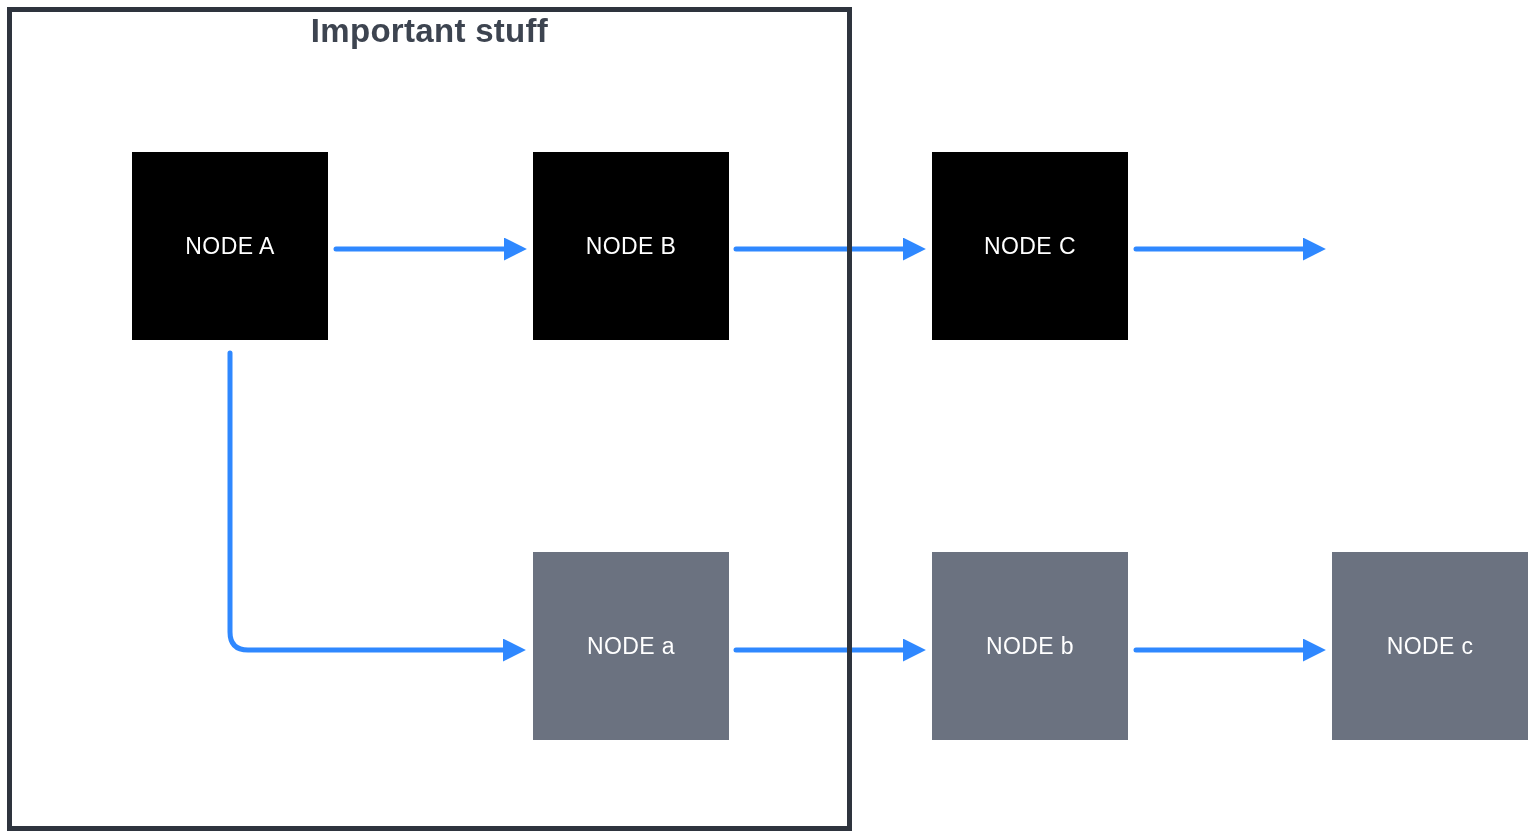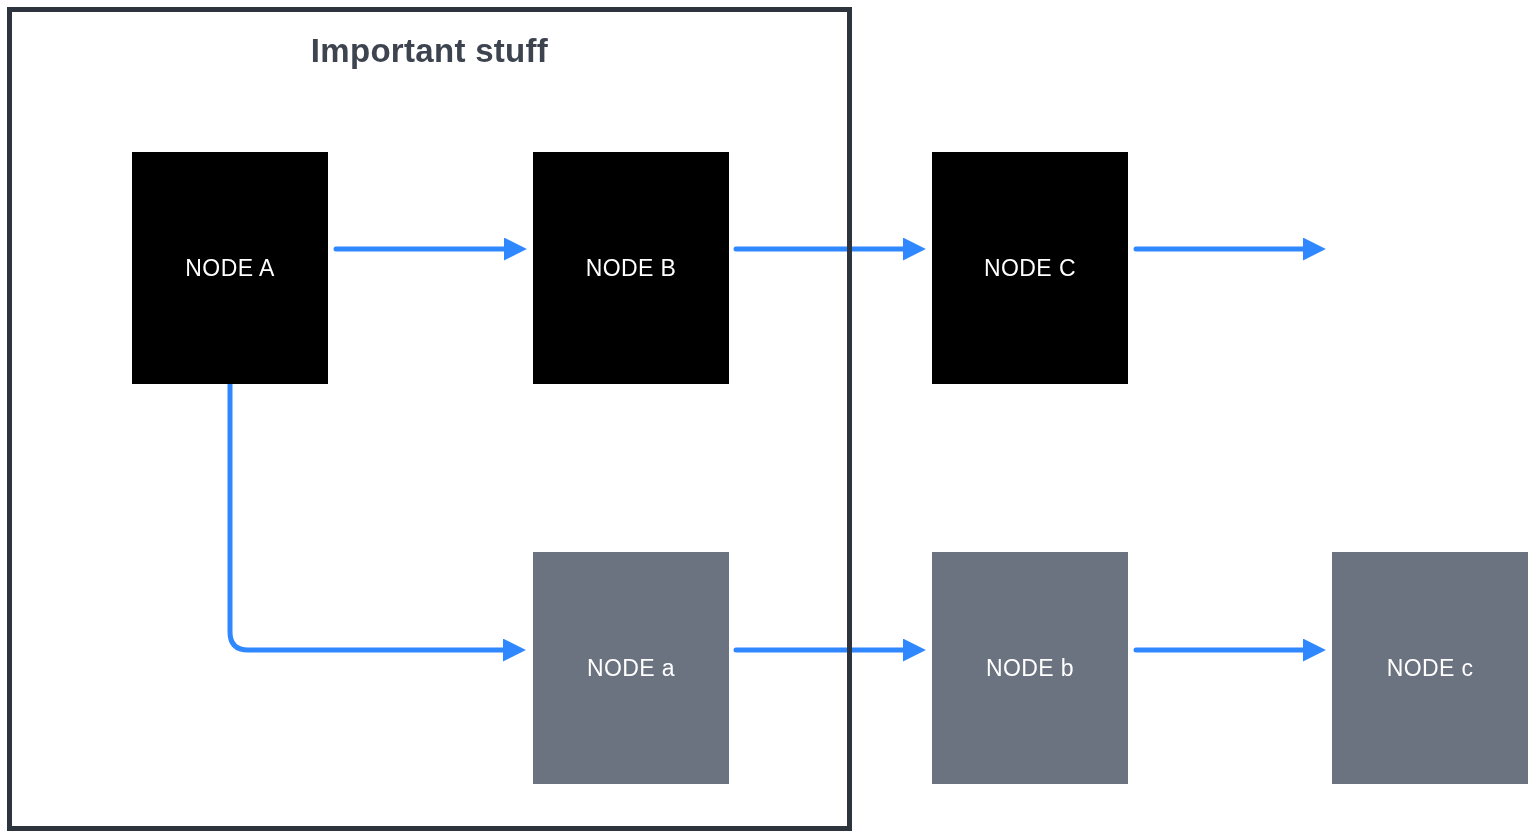--- a/index.html
+++ b/index.html
@@ -34,31 +34,31 @@
 
   .group-box {
     position: absolute;
     left: 7px; top: 7px;
     width: 845px; height: 824px;
     border: 5px solid var(--container-border);
     z-index: 3;
     pointer-events: none;
   }
   .group-title {
-    margin-top: 20px;
+    margin-top: 0;
     text-align: center;
     font-size: 33px;
     font-weight: 600;
     letter-spacing: 0.3px;
     color: var(--title-text);
   }
 
   .node {
     position: absolute;
-    width: 196px; height: 232px;
+    width: 196px; height: 188px;
     display: flex;
     align-items: center;
     justify-content: center;
     z-index: 2;
     color: var(--node-text);
     font-size: 23px;
     font-weight: 500;
     letter-spacing: 0.4px;
     white-space: nowrap;
   }

